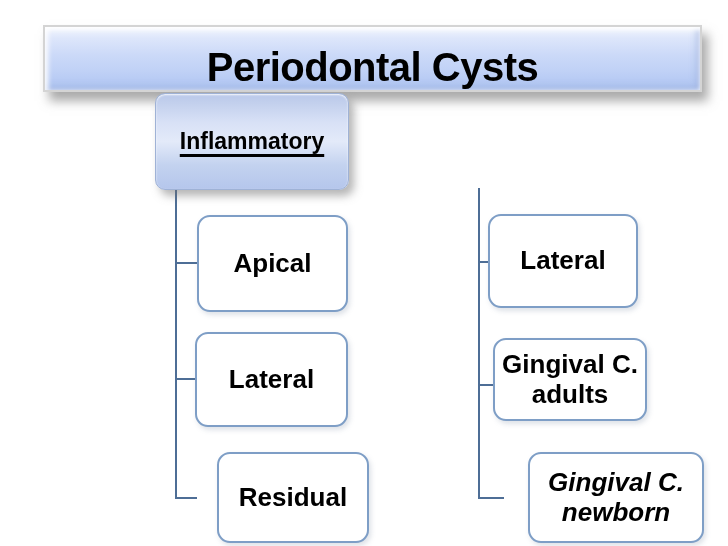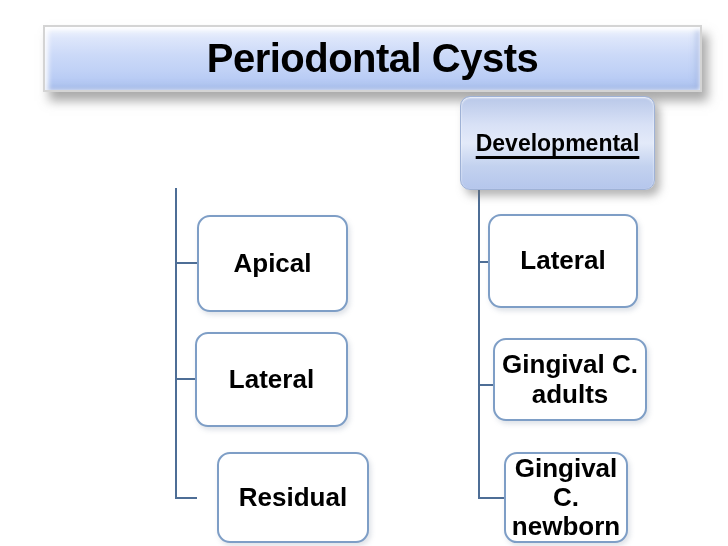--- a/index.html
+++ b/index.html
@@ -10,21 +10,21 @@
   
   .title-bar{
     position:absolute;left:43px;top:25px;width:655px;height:63px;
     background:linear-gradient(180deg,#f3f7fe 0%,#dde6fb 18%,#cbd9f8 45%,#c0d1f6 70%,#aec4f2 100%);
     border:2px solid #d4d4d4;
     box-shadow:
       inset 0 3px 4px rgba(255,255,255,.95),
       inset 4px 0 4px rgba(255,255,255,.7),
       inset -4px -3px 6px rgba(150,170,215,.55),
       6px 9px 10px rgba(100,100,100,.55);
-    display:flex;align-items:center;justify-content:center;
+    display:flex;align-items:flex-end;justify-content:center;
   }
   .title-text{font-size:40px;font-weight:700;letter-spacing:-.5px;}
   
   .node{position:absolute;display:flex;align-items:center;justify-content:center;text-align:center;}
   .parent{
     border-radius:10px;border:1px solid #9fb2d6;
     background:linear-gradient(180deg,#b9c8e9 0%,#d8e1f6 30%,#e3eaf9 50%,#c3d2ef 75%,#b5c6ec 100%);
     box-shadow:inset 0 1px 2px rgba(255,255,255,.9),5px 6px 8px rgba(110,110,110,.5);
   }
   .p-left{left:155px;top:93px;width:192px;height:95px;}
@@ -37,21 +37,21 @@
   .child{
     background:#ffffff;border:2px solid var(--child-border,#7e9ec6);border-radius:13px;
     box-shadow:2px 3px 5px rgba(125,140,165,.25);
     font-size:26px;font-weight:700;line-height:1.12;padding:2px 6px;box-sizing:border-box;
   }
   .c-l1{left:197px;top:215px;width:151px;height:97px;}
   .c-l2{left:195px;top:332px;width:153px;height:95px;}
   .c-l3{left:197px;top:452px;width:152px;height:91px;margin-left:20px;}
   .c-r1{left:488px;top:214px;width:150px;height:94px;}
   .c-r2{left:493px;top:338px;width:154px;height:83px;}
-  .c-r3{left:504px;top:452px;width:124px;height:91px;}
+  .c-r3{left:528px;top:452px;width:176px;height:91px;font-style:italic;}
   
   .conn{position:absolute;background:var(--connector,#4e6e96);}
   .trunk-left{left:175px;top:188px;width:2px;height:311px;}
   .trunk-right{left:478px;top:188px;width:2px;height:311px;}
   .stub{height:2px;}
   .s-l1{left:175px;top:262px;width:22px;}
   .s-l2{left:175px;top:378px;width:20px;}
   .s-l3{left:175px;top:497px;width:22px;}
   .s-r1{left:478px;top:261px;width:10px;}
   .s-r2{left:478px;top:384px;width:15px;}
@@ -68,22 +68,22 @@
 
   <div class="conn trunk-left"></div>
   <div class="conn trunk-right"></div>
   <div class="conn stub s-l1"></div>
   <div class="conn stub s-l2"></div>
   <div class="conn stub s-l3"></div>
   <div class="conn stub s-r1"></div>
   <div class="conn stub s-r2"></div>
   <div class="conn stub s-r3"></div>
 
-  <div class="node parent p-right">
-    <span class="plabel">Developmental</span>
+  <div class="node parent p-left">
+    <span class="plabel">Inflammatory</span>
   </div>
 
   <div class="node child c-l1">Apical</div>
   <div class="node child c-l2">Lateral</div>
   <div class="node child c-l3">Residual</div>
 
   <div class="node child c-r1">Lateral</div>
   <div class="node child c-r2">Gingival C. adults</div>
   <div class="node child c-r3">Gingival C. newborn</div>
 

